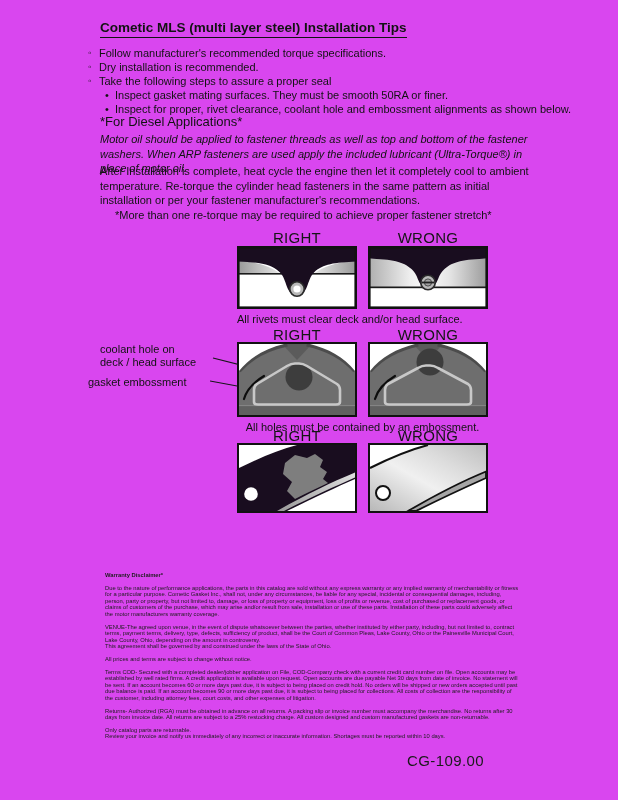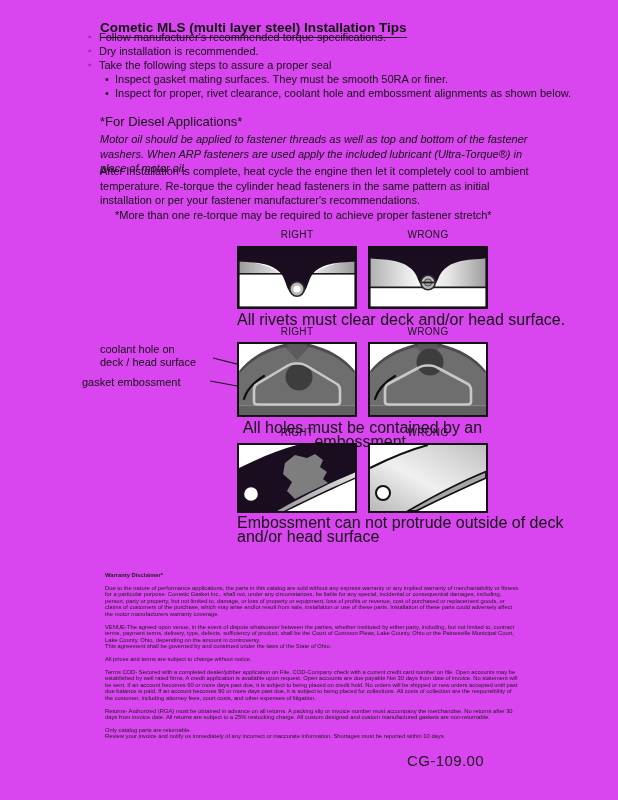--- a/index.html
+++ b/index.html
@@ -2,31 +2,31 @@
 <html style="--ink: #121212; --deck-black: #190d1f; --steel: #6e6e6e; --steel-dark: #4c4c4c; --emboss: #c8c8c8; --hole: #3d3d3d;"><head>
 <meta charset="utf-8">
 <style>
   html,body{margin:0;padding:0;background:#fff;}
   .page{position:relative;width:618px;height:800px;background:#d946ef;overflow:hidden;
         font-family:"Liberation Sans",sans-serif;color:var(--ink,#121212);}
   .abs{position:absolute;}
   .title{left:100px;top:20px;font-size:13.5px;font-weight:700;
          border-bottom:1.6px solid var(--ink,#121212);padding-bottom:2px;display:inline-block;}
   .body-txt{font-size:11px;line-height:14.6px;}
-  .intro{left:88px;top:30px;font-size:11px;line-height:14px;}
+  .intro{left:88px;top:46px;font-size:11px;line-height:14px;}
   .bullet{position:relative;padding-left:11px;}
   .bullet::before{content:"◦";position:absolute;left:0;top:0;font-size:10px;}
   .subbullet{position:relative;margin-left:17px;padding-left:10px;}
   .subbullet::before{content:"•";position:absolute;left:0;top:0;}
   .diesel-h{left:100px;top:114px;font-size:13px;font-weight:400;}
   .p1{left:100px;top:132px;width:434px;font-style:italic;}
   .p2{left:100px;top:164px;width:440px;}
   .note{left:100px;top:208px;width:440px;margin-left:15px;}
-  .dg-label{width:120px;text-align:center;font-size:10px;letter-spacing:.3px;color:#151515;}
-  .caption{font-size:16px;line-height:13.5px;}
+  .dg-label{width:120px;text-align:center;font-size:15px;letter-spacing:.3px;color:#151515;}
+  .caption{font-size:11px;line-height:13.5px;}
   .cap-center{width:251px;text-align:center;}
   .callout{font-size:11px;line-height:13px;text-align:left;}
   .legal{left:105px;top:572px;width:414px;font-size:5.8px;line-height:6.6px;color:#1c1c1c;}
   .legal .lp{margin:0 0 6px 0;}
   .legal .lp0{margin:0;}
   .legal .lh{font-weight:700;margin:0 0 6px 0;}
   .docnum{left:407px;top:752px;font-size:15px;letter-spacing:.4px;color:#1a1a1a;}
   svg{display:block;}
 </style>
 </head>
@@ -99,21 +99,21 @@
 
   <div class="abs caption" style="left:237px;top:313px;">All rivets must clear deck and/or head surface.</div>
 
   <div class="abs dg-label" style="left:237px;top:326px;">RIGHT</div>
   <div class="abs dg-label" style="left:368px;top:326px;">WRONG</div>
 
   <div class="abs callout" style="left:100px;top:343px;width:113px;">
     <div>coolant hole on</div>
     <div>deck / head surface</div>
   </div>
-  <div class="abs callout" style="left:82px;top:376px;width:113px;">gasket embossment</div>
+  <div class="abs callout" style="left:88px;top:376px;width:113px;">gasket embossment</div>
 
   <div class="abs" style="left:210px;top:352px;">
     <svg width="92" height="44" viewBox="0 0 92 44">
       <line x1="3" y1="6" x2="86" y2="27" stroke="#151515" stroke-width="1.1"></line>
       <line x1="0" y1="29" x2="49" y2="38" stroke="#151515" stroke-width="1.1"></line>
     </svg>
   </div>
 
   <div class="abs" style="left:237px;top:342px;">
     <svg width="120" height="75" viewBox="0 0 120 75">
@@ -188,24 +188,20 @@
       <rect x="2" y="2" width="116" height="66" fill="url(#r3W)"></rect>
       <path d="M2,2 L60,2 C43,6.5 23,14.5 2,25 Z" fill="#fff"></path>
       <path d="M60,2 C43,6.5 23,14.5 2,25" stroke="#111" stroke-width="2" fill="none"></path>
       <path d="M118,68 L48,68 C75,54.5 99,43.5 118,35 Z" fill="#fff"></path>
       <path d="M48,68 C75,54.5 99,43.5 118,35 L118,28.5 C96,37.5 70,50.5 40,68 Z" fill="#a6a6a6" stroke="#111" stroke-width="1.8"></path>
       <circle cx="15" cy="50" r="7" fill="#fff" stroke="#111" stroke-width="2"></circle>
       <rect x="1" y="1" width="118" height="68" fill="none" stroke="#111" stroke-width="2"></rect>
     </svg>
   </div>
 
-  <div class="abs caption" style="left:237px;top:516px;">
-    <div>Embossment can not protrude outside of deck</div>
-    <div>and/or head surface</div>
-  </div>
 
   <div class="abs legal">
     <div class="lh">Warranty Disclaimer*</div>
     <div class="lp">Due to the nature of performance applications, the parts in this catalog are sold without any express warranty or any implied warranty of merchantability or fitness for a particular purpose.  Cometic Gasket Inc., shall not, under any circumstances, be liable for any special, incidental or consequential damages, including, person, party or property, but not limited to, damage, or loss of property or equipment, loss of profits or revenue, cost of purchased or replacement goods, or claims of customers of the purchase, which may arise and/or result from sale, installation or use of these parts.  Installation of these parts could adversely affect the motor manufacturers warranty coverage.</div>
     <div class="lp0">VENUE-The agreed upon venue, in the event of dispute whatsoever between the parties, whether instituted by either party, including, but not limited to, contract terms, payment terms, delivery, type, defects, sufficiency of product, shall be the Court of Common Pleas, Lake County, Ohio or the Painesville Municipal Court, Lake County, Ohio, depending on the amount in controversy.</div>
     <div class="lp">This agreement shall be governed by and construed under the laws of the State of Ohio.</div>
     <div class="lp">All prices and terms are subject to change without notice.</div>
     <div class="lp">Terms COD- Secured with a completed dealer/jobber application on File, COD-Company check with a current credit card number on file.  Open accounts may be established by well rated firms.  A credit application is available upon request.  Open accounts are due payable Net 30 days from date of invoice.  No statement will be sent.  If an account becomes 60 or more days past due, it is subject to being placed on credit hold.  No orders will be shipped or new orders accepted until past due balance is paid.  If an account becomes 90 or more days past due, it is subject to being placed for collections.  All costs of collection are the responsibility of the customer, including attorney fees, court costs, and other expenses of litigation.</div>
     <div class="lp">Returns- Authorized (RGA) must be obtained in advance on all returns.  A packing slip or invoice number must accompany the merchandise.  No returns after 30 days from invoice date.  All returns are subject to a 25% restocking charge.  All custom designed and custom manufactured gaskets are non-returnable.</div>
     <div class="lp0">Only catalog parts are returnable.</div>

